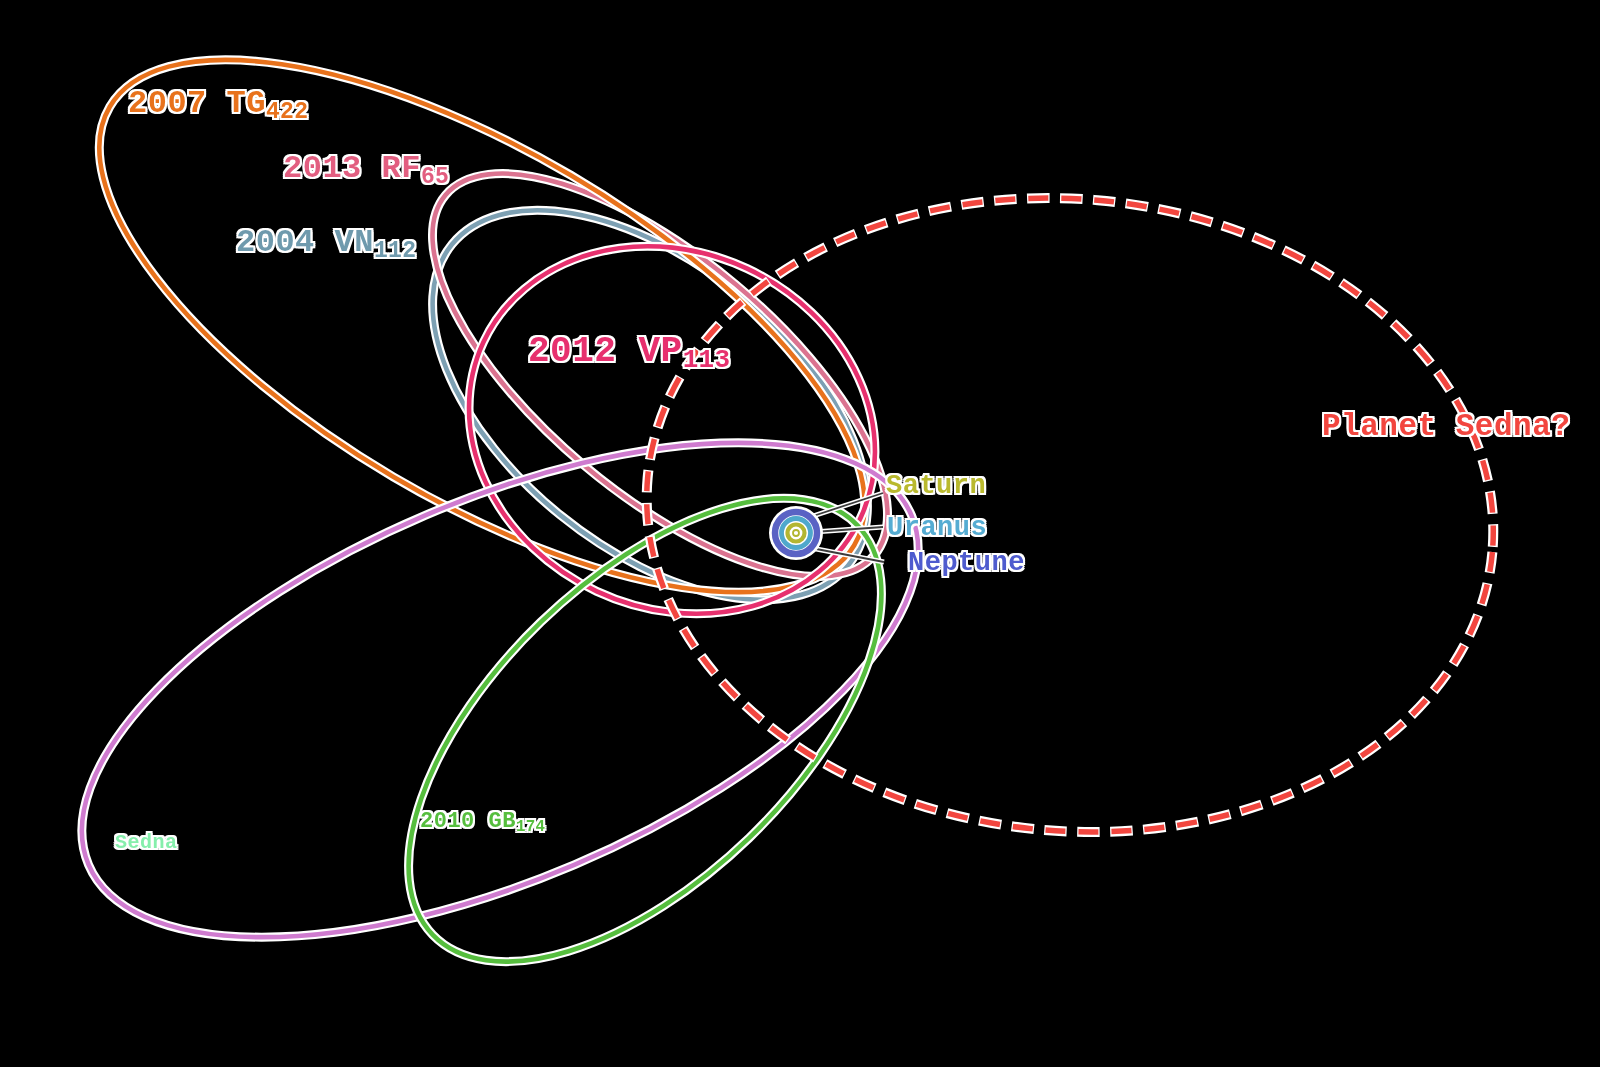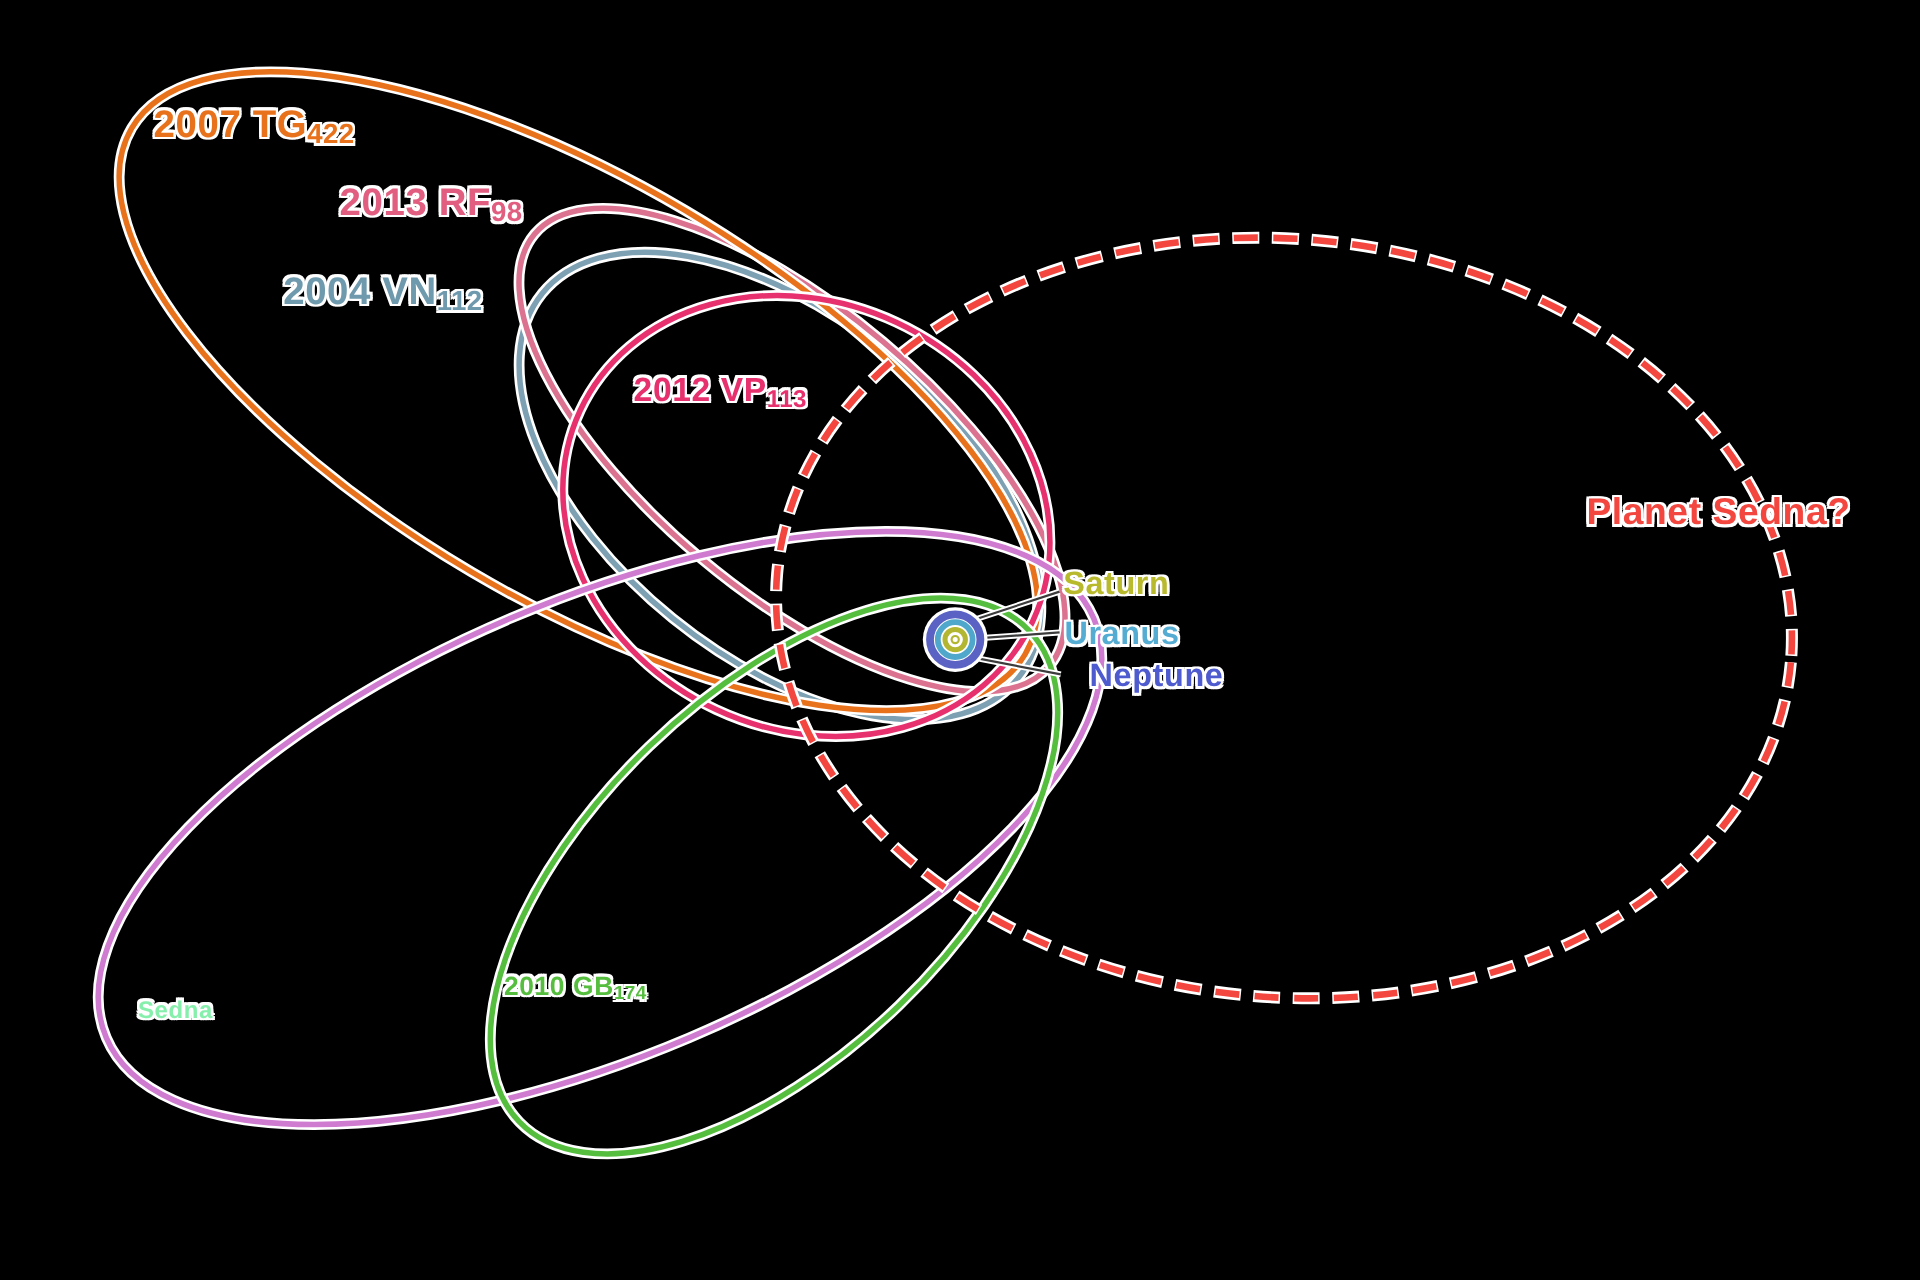--- a/index.html
+++ b/index.html
@@ -8,21 +8,21 @@
     background: #000;
     width: 1600px;
     height: 1067px;
     overflow: hidden;
   }
   #stage {
     position: relative;
     width: 1600px;
     height: 1067px;
     background: #000;
-    font-family: Liberation Sans, sans-serif;
+    font-family: Liberation Mono, monospace;
   }
   #orbit-canvas {
     position: absolute;
     left: 0; top: 0;
   }
   .lbl {
     position: absolute;
     font-weight: bold;
     white-space: nowrap;
     letter-spacing: 0.5px;
@@ -64,22 +64,22 @@
       <line x1="806" y1="547" x2="884" y2="562" stroke="#ffffff" stroke-width="5"></line>
       <line x1="806" y1="547" x2="884" y2="562" stroke="#3c3c3c" stroke-width="1.8"></line>
       <circle cx="796" cy="533" r="27" fill="#ffffff"></circle>
       <circle cx="796" cy="533" r="21" fill="none" stroke="#5A62C4" stroke-width="6.5"></circle>
       <circle cx="796" cy="533" r="14.5" fill="none" stroke="#4FA8CC" stroke-width="4.8"></circle>
       <circle cx="796" cy="533" r="8.5" fill="none" stroke="#B3B631" stroke-width="4.2"></circle>
       <circle cx="796" cy="533" r="3" fill="none" stroke="#B3B631" stroke-width="1.8"></circle>
     </svg>
 
   <div class="lbl" style="left: 128px; top: 87px; color: rgb(232, 114, 28); font-size: 32px;"><span>2007 TG</span><span class="sub">422</span></div>
-  <div class="lbl" style="left: 283px; top: 152px; color: rgb(226, 94, 128); font-size: 32px;"><span>2013 RF</span><span class="sub">98</span></div>
+  <div class="lbl" style="left: 283px; top: 152px; color: rgb(226, 94, 128); font-size: 32px;"><span>2013 RF</span><span class="sub">65</span></div>
   <div class="lbl" style="left: 236px; top: 226px; color: rgb(111, 154, 173); font-size: 32px; text-align: right;"><span>2004 VN</span><span class="sub">112</span></div>
-  <div class="lbl" style="left: 528px; top: 310px; color: rgb(231, 48, 110); font-size: 28px;"><span>2012 VP</span><span class="sub">113</span></div>
+  <div class="lbl" style="left: 528px; top: 333px; color: rgb(231, 48, 110); font-size: 36px;"><span>2012 VP</span><span class="sub">113</span></div>
   <div class="lbl" style="left: 115px; top: 832px; color: #86efac; font-size: 20px;"><span>Sedna</span><span class="sub"></span></div>
   <div class="lbl" style="left: 420px; top: 810px; color: rgb(86, 190, 62); font-size: 22px;"><span>2010 GB</span><span class="sub">174</span></div>
   <div class="lbl" style="left: 1322px; top: 411px; color: rgb(242, 70, 63); font-size: 31px;"><span>Planet Sedna?</span><span class="sub"></span></div>
   <div class="lbl" style="left: 886px; top: 472px; color: rgb(185, 185, 46); font-size: 27px;"><span>Saturn</span></div>
   <div class="lbl" style="left: 887px; top: 514px; color: rgb(85, 172, 210); font-size: 27px;"><span>Uranus</span></div>
   <div class="lbl" style="left: 888px; top: 549px; color: rgb(78, 91, 206); font-size: 27px; padding-left: 20px;"><span>Neptune</span></div>
 </div>
 
 </body></html>

